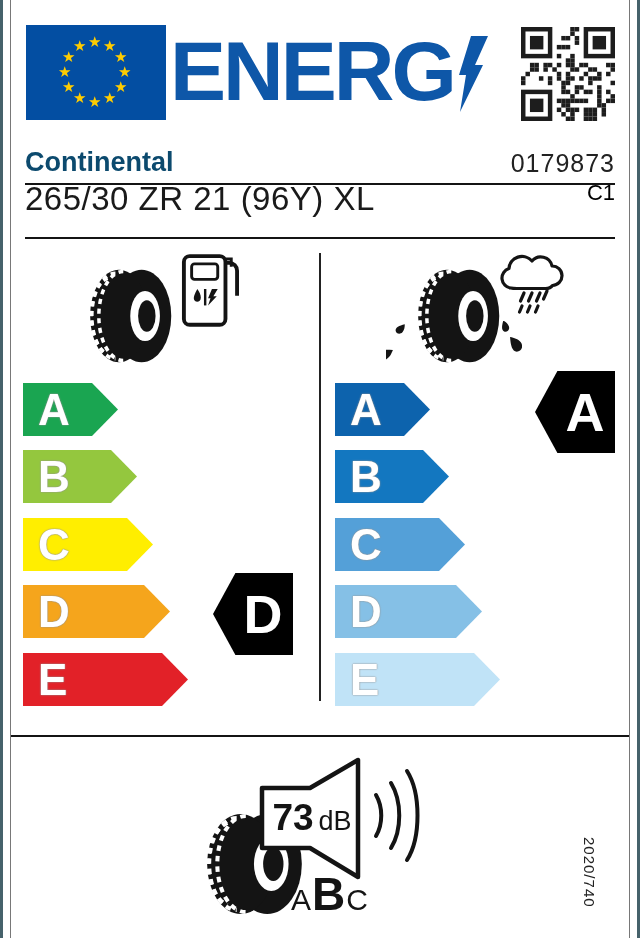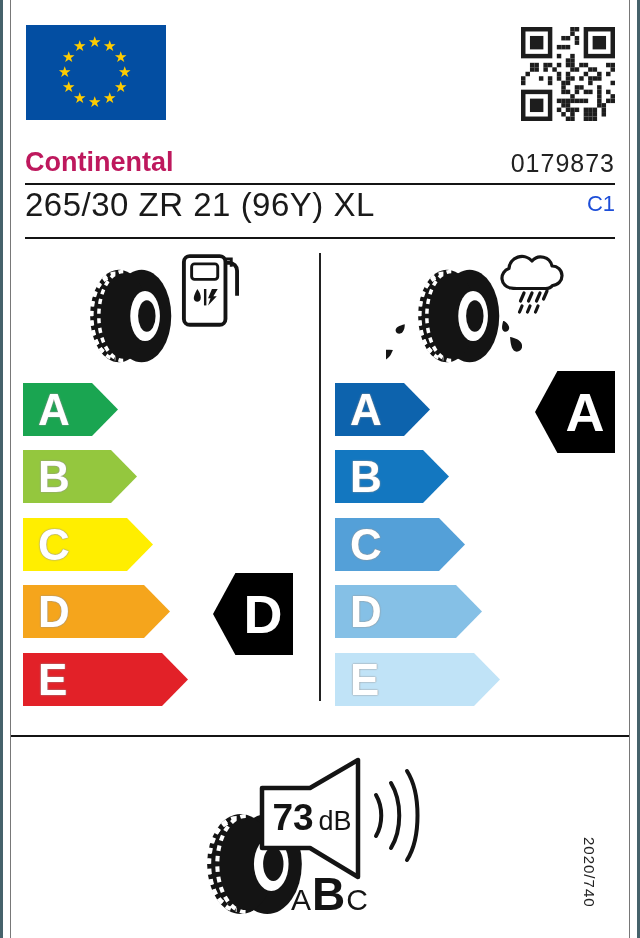--- a/index.html
+++ b/index.html
@@ -16,28 +16,28 @@
 
   .energ{position:absolute;left:170px;top:34px;display:flex;align-items:flex-start;}
   .energ-text{font-size:84px;font-weight:bold;letter-spacing:-3px;line-height:74px;}
   .bolt{margin-left:4px;margin-top:2px;}
 
   .qr{position:absolute;left:521px;top:27px;width:94px;height:94px;}
 
   .brand-row{position:absolute;left:25px;top:134px;width:590px;height:44px;
     border-bottom:2px solid #141414;display:flex;justify-content:space-between;
     align-items:flex-end;padding-bottom:5px;box-sizing:content-box;}
-  .brand{font-size:27px;font-weight:bold;color:#be185d;}
+  .brand{font-size:27px;font-weight:bold;color:#0c4a6e;}
   .article{font-size:25px;color:#222;letter-spacing:1px;}
 
   .size-row{position:absolute;left:25px;top:180px;width:590px;height:50px;
     border-bottom:2px solid #141414;display:flex;justify-content:space-between;
-    align-items:center;padding-bottom:7px;}
+    align-items:flex-start;padding-bottom:7px;}
   .size{font-size:33px;color:#1a1a1a;letter-spacing:0.5px;}
-  .tclass{font-size:22px;color:#1d4ed8;padding-bottom:3px;}
+  .tclass{font-size:22px;color:#000000;padding-bottom:3px;}
 
   .scales{position:absolute;left:11px;top:237px;width:618px;height:498px;border-bottom:2px solid #141414;}
   .scale-divider{position:absolute;left:308px;top:16px;width:2px;height:448px;background:#222;}
   .icon{position:absolute;}
   .tire-fuel{left:73px;top:28px;width:96px;height:102px;}
   .pump{left:170px;top:11px;width:58px;height:82px;}
   .tire-wet{left:401px;top:28px;width:96px;height:102px;}
   .cloud{left:483px;top:14px;width:72px;height:66px;}
   .splash{left:375px;top:84px;width:136px;height:52px;}
 
@@ -85,20 +85,26 @@
       <span class="star" style="left: 87.9808px; top: 54px; color: rgb(255, 204, 0);">★</span>
       <span class="star" style="left: 77px; top: 64.9808px; color: rgb(255, 204, 0);">★</span>
       <span class="star" style="left: 62px; top: 69px; color: rgb(255, 204, 0);">★</span>
       <span class="star" style="left: 47px; top: 64.9808px; color: rgb(255, 204, 0);">★</span>
       <span class="star" style="left: 36.0192px; top: 54px; color: rgb(255, 204, 0);">★</span>
       <span class="star" style="left: 32px; top: 39px; color: rgb(255, 204, 0);">★</span>
       <span class="star" style="left: 36.0192px; top: 24px; color: rgb(255, 204, 0);">★</span>
       <span class="star" style="left: 47px; top: 13.0192px; color: rgb(255, 204, 0);">★</span>
     </div>
 
+  <div class="energ">
+    <span class="energ-text" style="color: rgb(14, 87, 168);">ENERG</span>
+    <svg class="bolt" width="30" height="76" viewBox="0 0 30 76">
+      <polygon points="13,0 30,0 17,29 25,29 2,76 8,39 1,39" style="fill: rgb(14, 87, 168);"></polygon>
+    </svg>
+  </div>
 
   <div class="qr" id="qr"><svg viewBox="0 0 21 21" width="94" height="94">
         <rect x="0" y="0" width="21" height="21" fill="#fff"></rect>
         <rect x="11" y="0" width="1" height="1" fill="#1d1d1d"></rect>
         <rect x="12" y="0" width="1" height="1" fill="#1d1d1d"></rect>
         <rect x="11" y="1" width="1" height="1" fill="#1d1d1d"></rect>
         <rect x="9" y="2" width="1" height="1" fill="#1d1d1d"></rect>
         <rect x="10" y="2" width="1" height="1" fill="#1d1d1d"></rect>
         <rect x="12" y="2" width="1" height="1" fill="#1d1d1d"></rect>
         <rect x="12" y="3" width="1" height="1" fill="#1d1d1d"></rect>

